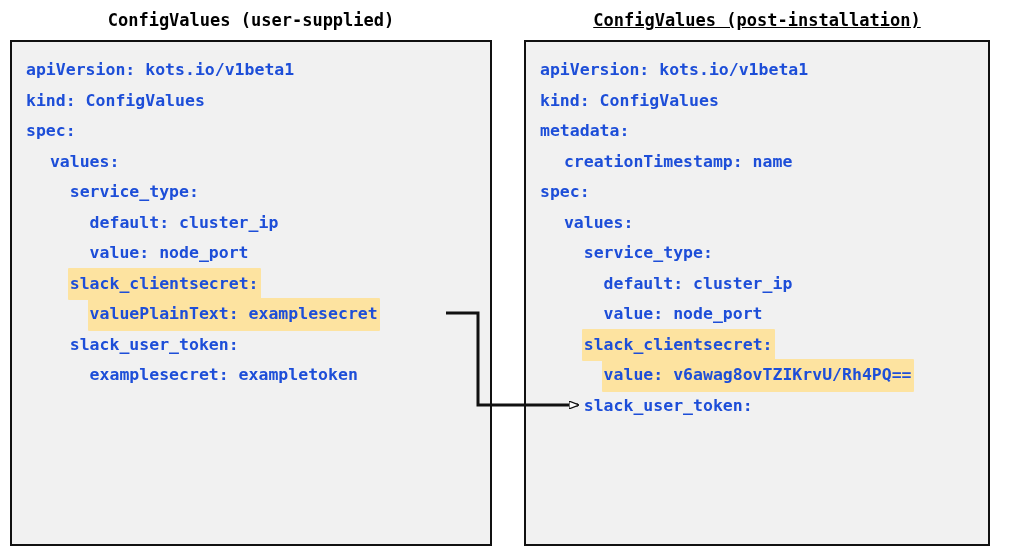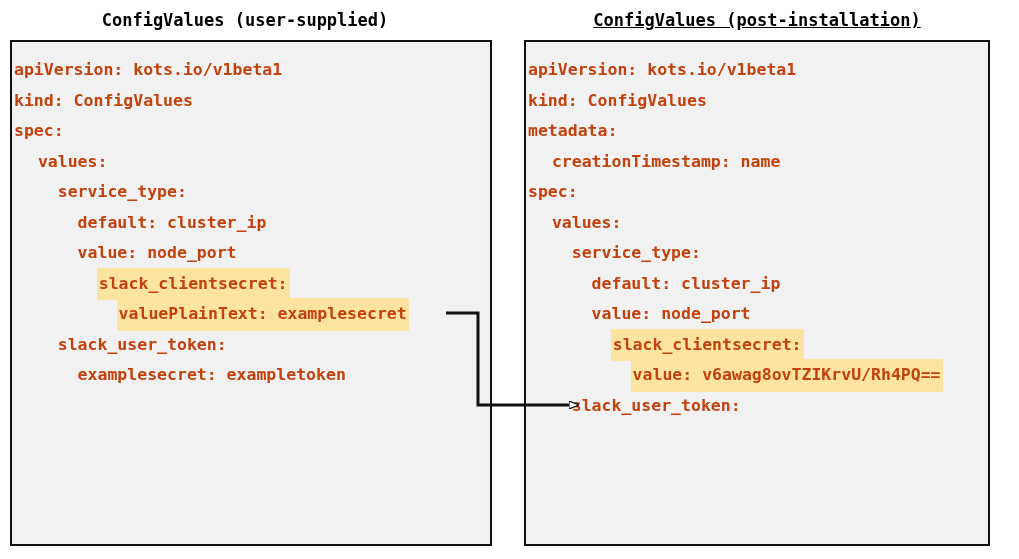--- a/index.html
+++ b/index.html
@@ -18,21 +18,21 @@
     position:absolute;
     font-family:"DejaVu Sans Mono","Liberation Mono",monospace;
     font-weight:700;
     font-size:17px;
     color:#000000;
     letter-spacing:0px;
     white-space:nowrap;
     text-align:center;
     top:10px;
   }
-  #title-left{left:4px;width:482px;}
+  #title-left{left:10px;width:482px;}
   #title-right{left:524px;width:466px;text-decoration:underline;}
 
   
   .code-box{
     position:absolute;
     top:40px;
     height:506px;
     background:#f1f1f1;
     border:2px solid #111111;
     box-sizing:border-box;
@@ -45,32 +45,31 @@
     position:absolute;
     top:12px;left:0;right:0;
   }
   .code-line{
     height:30.5px;
     line-height:30.5px;
     white-space:pre;
     font-family:"DejaVu Sans Mono","Liberation Mono",monospace;
     font-weight:700;
     font-size:16.5px;
-    color:#c2410c;
-    padding-left:0;
+    color:#1d4ed8;
+    padding-left:12px;
   }
   .code-line .seg{
     display:inline-block;
     white-space:pre;
     padding:1px 2px;
     border-radius:1px;
   }
   .code-line .seg.hl{
     background:#fde3a0;
-    margin-left:41px;
   }
 
   
   #connector{
     position:absolute;
     left:0;top:0;
     width:1019px;height:559px;
     pointer-events:none;
   }
 </style>

